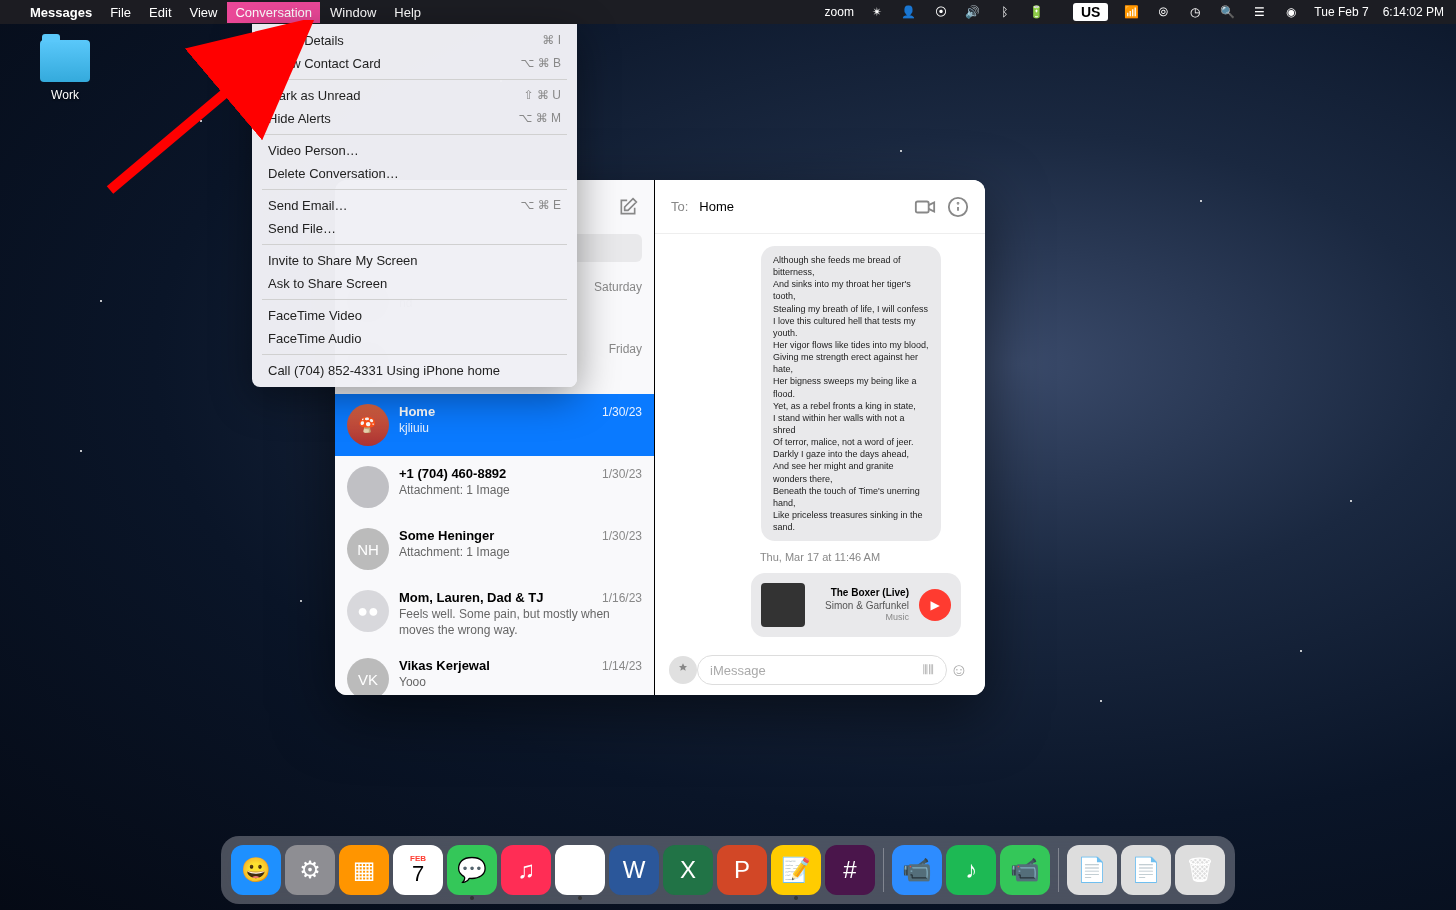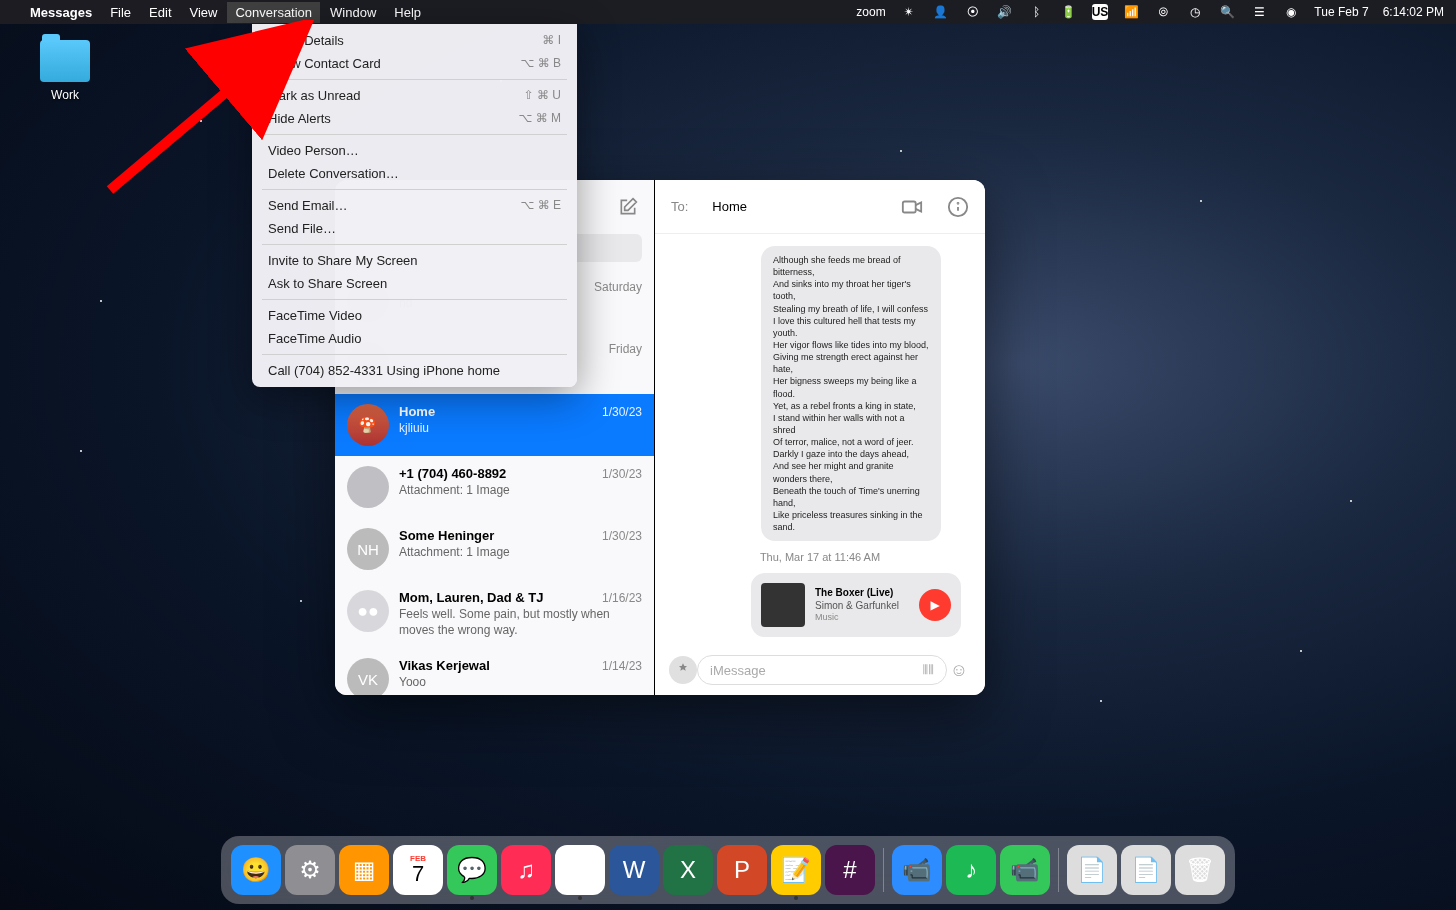--- a/index.html
+++ b/index.html
@@ -3,24 +3,24 @@
 <meta charset="utf-8">
 <style>
 * { margin: 0; padding: 0; box-sizing: border-box; font-family: -apple-system, BlinkMacSystemFont, "Segoe UI", Helvetica, Arial, sans-serif; }
 body { width: 1456px; height: 910px; overflow: hidden; background: #0a1528; position: relative; }
 .desktop { position: absolute; inset: 0; background: radial-gradient(ellipse at 70% 40%, #3a4a6a 0%, #1a2840 30%, #0a1528 60%, #050a15 100%); }
 .star { position: absolute; width: 2px; height: 2px; background: #fff; border-radius: 50%; }
 .menubar { position: absolute; top: 0; left: 0; right: 0; height: 24px; background: rgba(30,30,35,0.95); display: flex; align-items: center; color: #fff; font-size: 13px; padding: 0 12px; z-index: 100; }
 .menubar-left { display: flex; align-items: center; gap: 18px; }
 .menubar-right { margin-left: auto; display: flex; align-items: center; gap: 14px; font-size: 12px; }
 .menubar-item { cursor: default; }
-.menubar-item.active { background: #404040; padding: 3px 8px; margin: -3px -8px; }
+.menubar-item.active { background: #ec4899; padding: 3px 8px; margin: -3px -8px; }
 .apple-logo { font-size: 15px; }
 .menubar-icon { display: inline-flex; align-items: center; justify-content: center; width: 18px; height: 18px; }
-.us-indicator { background: #fff; color: #000; font-weight: bold; font-size: 12px; padding: 1px 0; border-radius: 3px; }
+.us-indicator { background: #fff; color: #000; font-weight: bold; font-size: 14px; padding: 1px 8px; border-radius: 3px; margin-left: 13px; }
 .desktop-icon { position: absolute; top: 40px; left: 30px; width: 70px; text-align: center; color: #fff; font-size: 12px; text-shadow: 0 1px 2px rgba(0,0,0,0.8); }
 .folder-icon { width: 50px; height: 42px; background: linear-gradient(#5ac8fa, #34aadc); border-radius: 4px; margin: 0 auto 6px; position: relative; }
 .folder-icon::before { content: ''; position: absolute; top: -6px; left: 2px; width: 18px; height: 8px; background: #5ac8fa; border-radius: 3px 3px 0 0; }
 .dropdown-menu { position: absolute; top: 24px; left: 252px; width: 325px; background: rgba(240,240,245,0.98); border-radius: 0 0 8px 8px; box-shadow: 0 10px 40px rgba(0,0,0,0.4); padding: 5px 0; z-index: 200; font-size: 13px; color: #222; }
 .menu-item { display: flex; justify-content: space-between; padding: 4px 16px; cursor: default; }
 .menu-shortcut { color: #888; font-size: 12px; }
 .menu-sep { height: 1px; background: #d0d0d0; margin: 4px 10px; }
 .arrow { position: absolute; top: 20px; left: 100px; z-index: 300; pointer-events: none; }
 .messages-window { position: absolute; top: 180px; left: 335px; width: 650px; height: 515px; background: #fff; border-radius: 12px; box-shadow: 0 20px 60px rgba(0,0,0,0.5); display: flex; overflow: hidden; z-index: 50; }
 .sidebar { width: 320px; border-right: 1px solid #000000; background: #f9f9fb; display: flex; flex-direction: column; }
@@ -31,30 +31,30 @@
 .convo { display: flex; padding: 10px 12px; gap: 10px; cursor: default; }
 .convo.selected { background: #0a7aff; color: #fff; }
 .convo.selected .convo-preview, .convo.selected .convo-date { color: #eaf2ff; }
 .avatar { width: 42px; height: 42px; border-radius: 50%; background: #bbb; flex-shrink: 0; display: flex; align-items: center; justify-content: center; color: #fff; font-size: 15px; font-weight: 500; }
 .convo-body { flex: 1; min-width: 0; }
 .convo-top { display: flex; justify-content: space-between; align-items: baseline; }
 .convo-name { font-weight: 600; font-size: 13px; }
 .convo-date { font-size: 12px; color: #888; }
 .convo-preview { font-size: 12px; color: #666; margin-top: 2px; line-height: 1.3; overflow: hidden; }
 .chat { flex: 1; display: flex; flex-direction: column; background: #fff; }
-.chat-header { height: 54px; border-bottom: 1px solid #eee; display: flex; align-items: center; padding: 0 16px; gap: 24px; font-size: 13px; }
+.chat-header { height: 54px; border-bottom: 1px solid #eee; display: flex; align-items: center; padding: 0 16px; gap: 11px; font-size: 13px; }
 .to-label { color: #888; }
 .header-spacer { flex: 1; }
 .header-icon { width: 22px; height: 22px; color: #888; }
 .chat-body { flex: 1; padding: 12px 16px; overflow: hidden; font-size: 12px; }
 .poem { background: #e9e9eb; border-radius: 14px; padding: 8px 12px; font-size: 9px; line-height: 1.35; color: #222; margin-left: 90px; margin-bottom: 10px; width: 180px; }
 .timestamp { text-align: center; color: #888; font-size: 11px; margin: 10px 0; }
 .music-card { background: #e9e9eb; border-radius: 14px; padding: 10px; display: flex; align-items: center; gap: 10px; margin-left: 80px; width: 210px; margin-bottom: 8px; }
 .music-thumb { width: 44px; height: 44px; background: #333; border-radius: 4px; }
-.music-info { flex: 1; font-size: 10px; line-height: 1.3; }
+.music-info { flex: 1; font-size: 10px; line-height: 1.3; text-align: right; }
 .music-title { font-weight: 600; }
 .music-artist { color: #555; }
 .music-app { color: #888; font-size: 9px; }
 .play-btn { width: 32px; height: 32px; background: #ff3b30; border-radius: 50%; display: flex; align-items: center; justify-content: center; color: #fff; }
 .chat-input { display: flex; align-items: center; padding: 10px 14px; }
 .app-btn { width: 28px; height: 28px; background: #e0e0e0; border-radius: 50%; display: flex; align-items: center; justify-content: center; color: #888; font-weight: bold; font-size: 16px; }
 .msg-input { flex: 1; height: 30px; border: 1px solid #ddd; border-radius: 15px; padding: 0 12px; font-size: 13px; display: flex; align-items: center; color: #aaa; justify-content: space-between; }
 .emoji-btn { width: 24px; height: 24px; color: #aaa; display: flex; align-items: center; justify-content: center; font-size: 18px; }
 .dock { position: absolute; bottom: 6px; left: 50%; transform: translateX(-50%); height: 68px; background: rgba(200,200,210,0.35); backdrop-filter: blur(20px); border-radius: 18px; display: flex; align-items: center; padding: 0 10px; gap: 4px; z-index: 40; }
 .dock-item { width: 50px; height: 50px; border-radius: 12px; display: flex; align-items: center; justify-content: center; font-size: 24px; position: relative; }

